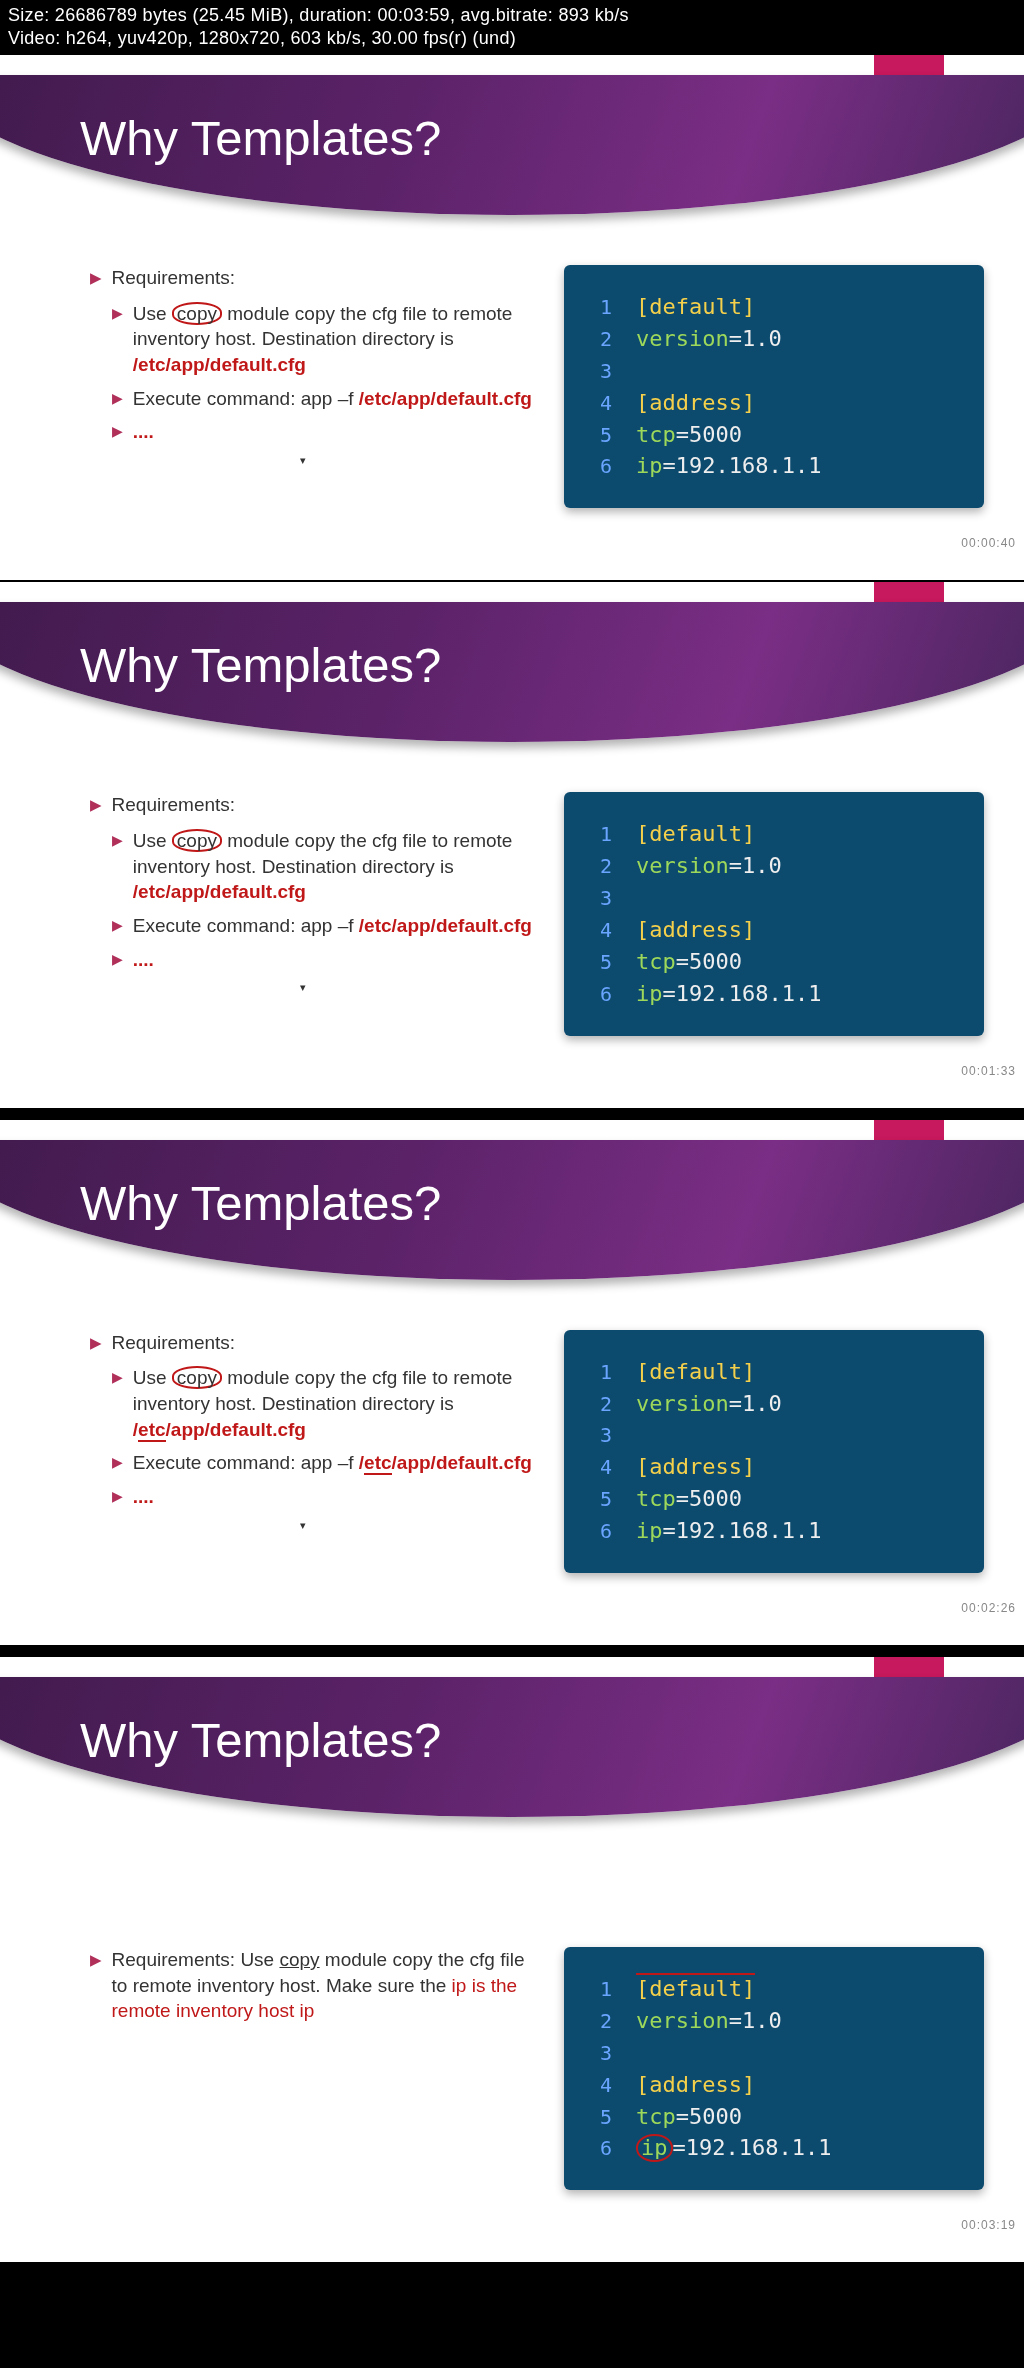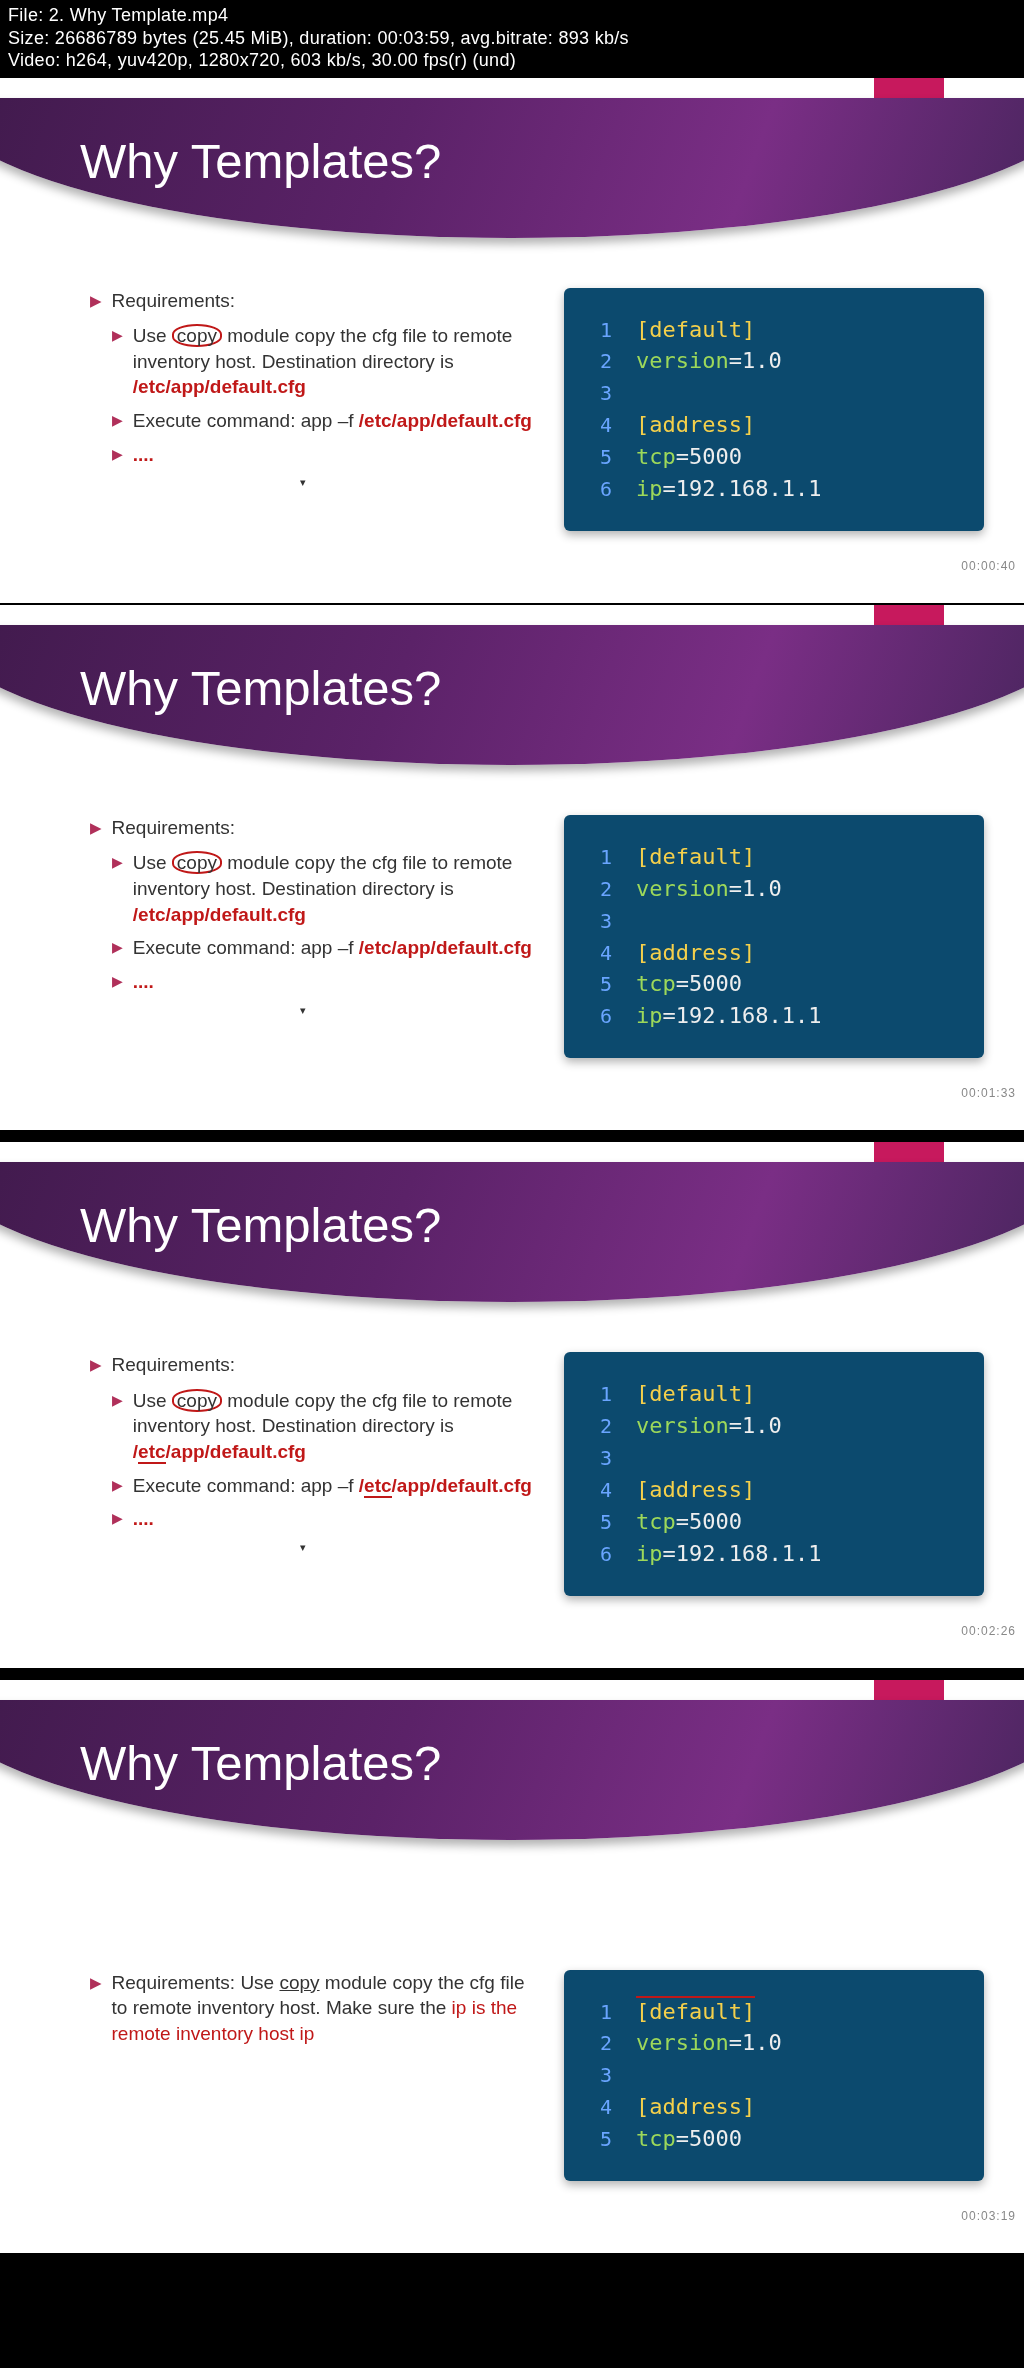--- a/index.html
+++ b/index.html
@@ -27,21 +27,20 @@
   .cgrn { color: #9dd85a; text-align: right; }
   .cwht { color: #eee; }
   .lastslide .content { padding-top: 110px;}
   .small-caret {font-size:11px; color:#333; margin-top:8px; margin-left:210px;}
   .timestamp-tr { text-align:right; font-size:12px; color:#888; padding-right:8px; margin-top:18px; letter-spacing:1px;}
 </style>
 </head>
 <body>
 
 <div class="meta-header">
-  <div>File: 2. Why Template.mp4</div>
   <div>Size: 26686789 bytes (25.45 MiB), duration: 00:03:59, avg.bitrate: 893 kb/s</div>
   <div>Video: h264, yuv420p, 1280x720, 603 kb/s, 30.00 fps(r) (und)</div>
 </div>
 
 <div class="slide">
   <div class="banner-wrap">
     <div class="tab"></div>
     <div class="banner"></div>
     <div class="banner-title">Why Templates?</div>
   </div>
@@ -176,16 +175,17 @@
           <span class="tri">▶</span>
         <span><span>Requirements: Use </span><span style="text-decoration:underline;">copy</span><span> module copy the cfg file to remote inventory host. Make sure the </span><span style="color:#c01818;">ip is the remote inventory host ip</span></span>
       </div>
     </div>
     <div class="code-box">
       <div><span class="cln">1</span><span class="cyel" style="border-top:2px solid #c01818; padding-top:1px;">[default]</span></div>
       <div><span class="cln">2</span><span class="cgrn">version</span><span class="cwht">=</span><span class="cwht">1.0</span></div>
       <div><span class="cln">3</span></div>
       <div><span class="cln">4</span><span class="cyel">[address]</span></div>
       <div><span class="cln">5</span><span class="cgrn">tcp</span><span class="cwht">=</span><span class="cwht">5000</span></div>
+      <div><span class="cln">6</span><span class="circip"><span class="cgrn">ip</span></span><span class="cwht">=</span><span class="cwht">192.168.1.1</span></div>
     </div>
   </div>
   <div class="timestamp-tr">00:03:19</div>
 </div>
 
 </body></html>

